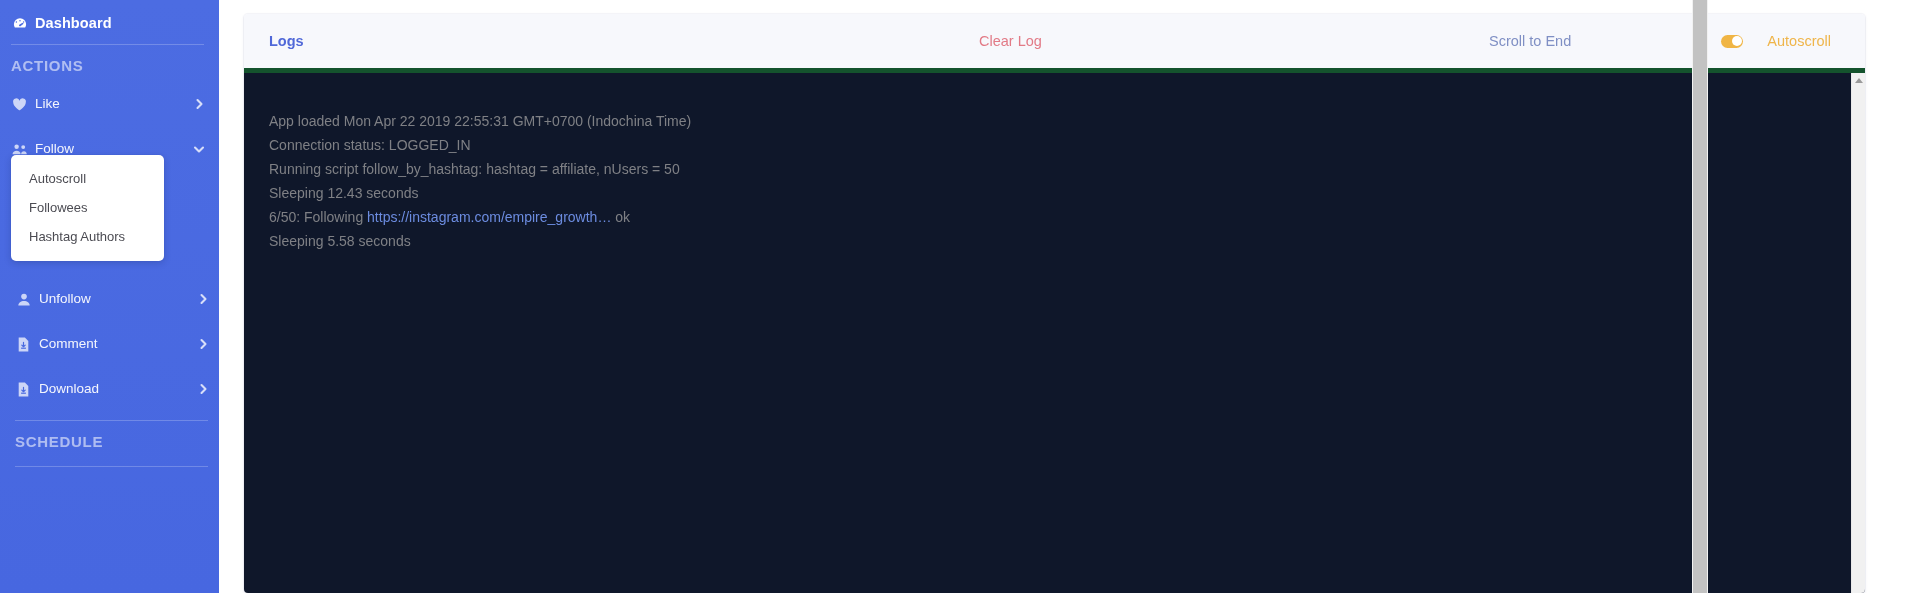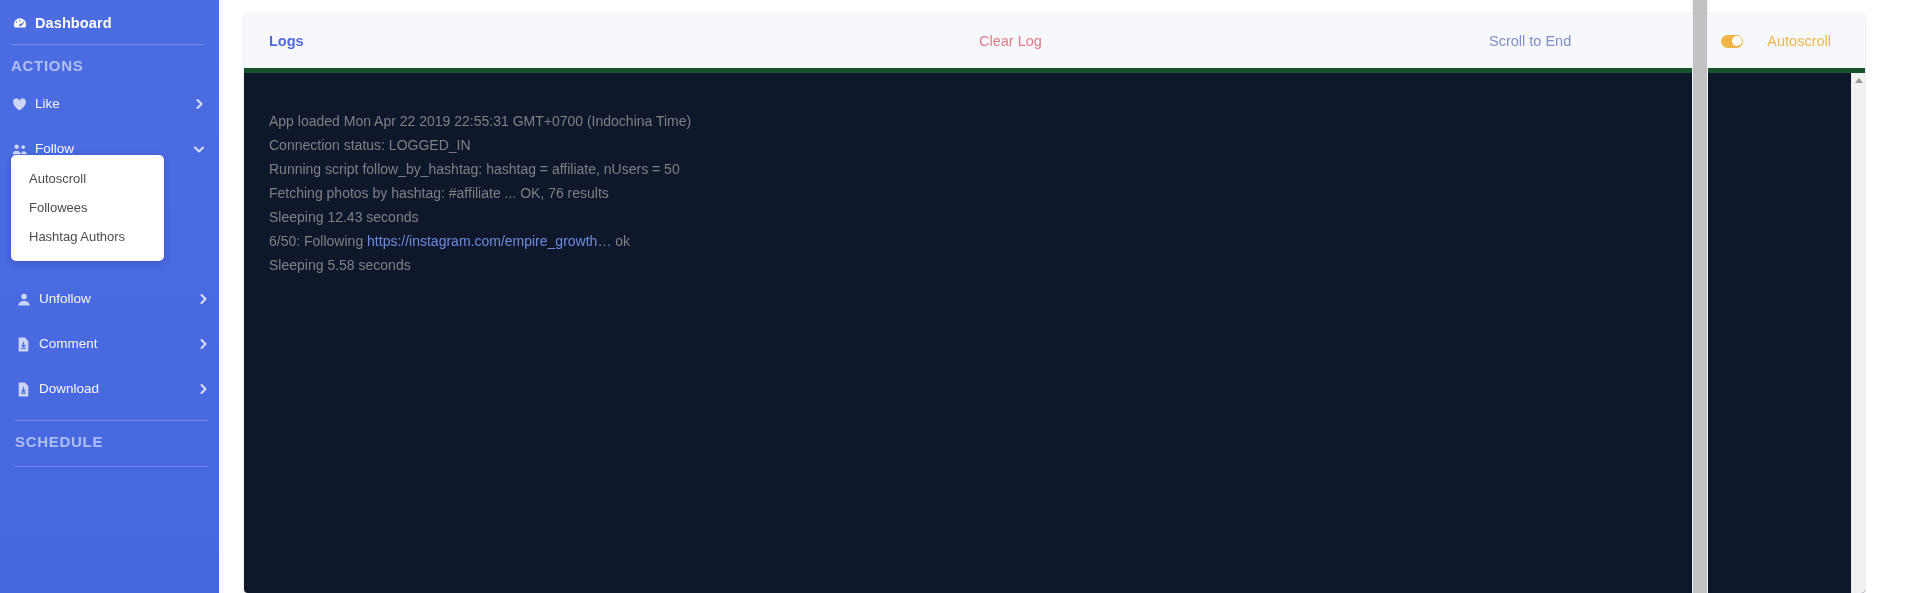--- a/index.html
+++ b/index.html
@@ -420,21 +420,20 @@
           </span>
           <span class="autoscroll-label">Autoscroll</span>
         </div>
       </div>
 
       <div class="card-body">
         <div class="log-list">
           <div class="log-line">App loaded Mon Apr 22 2019 22:55:31 GMT+0700 (Indochina Time)</div>
           <div class="log-line">Connection status: LOGGED_IN</div>
           <div class="log-line">Running script follow_by_hashtag: hashtag = affiliate, nUsers = 50</div>
-          <div class="log-line">Fetching photos by hashtag: #affiliate ... OK, 76 results</div>
           <div class="log-line">Sleeping 12.43 seconds</div>
           <div class="log-line"><span>6/50: Following </span><a class="log-link">https://instagram.com/empire_growth…</a><span> ok</span></div>
           <div class="log-line">Sleeping 5.58 seconds</div>
         </div>
 
         <div class="inner-scrollbar">
           <div class="inner-scroll-up"></div>
         </div>
       </div>
     </section>

